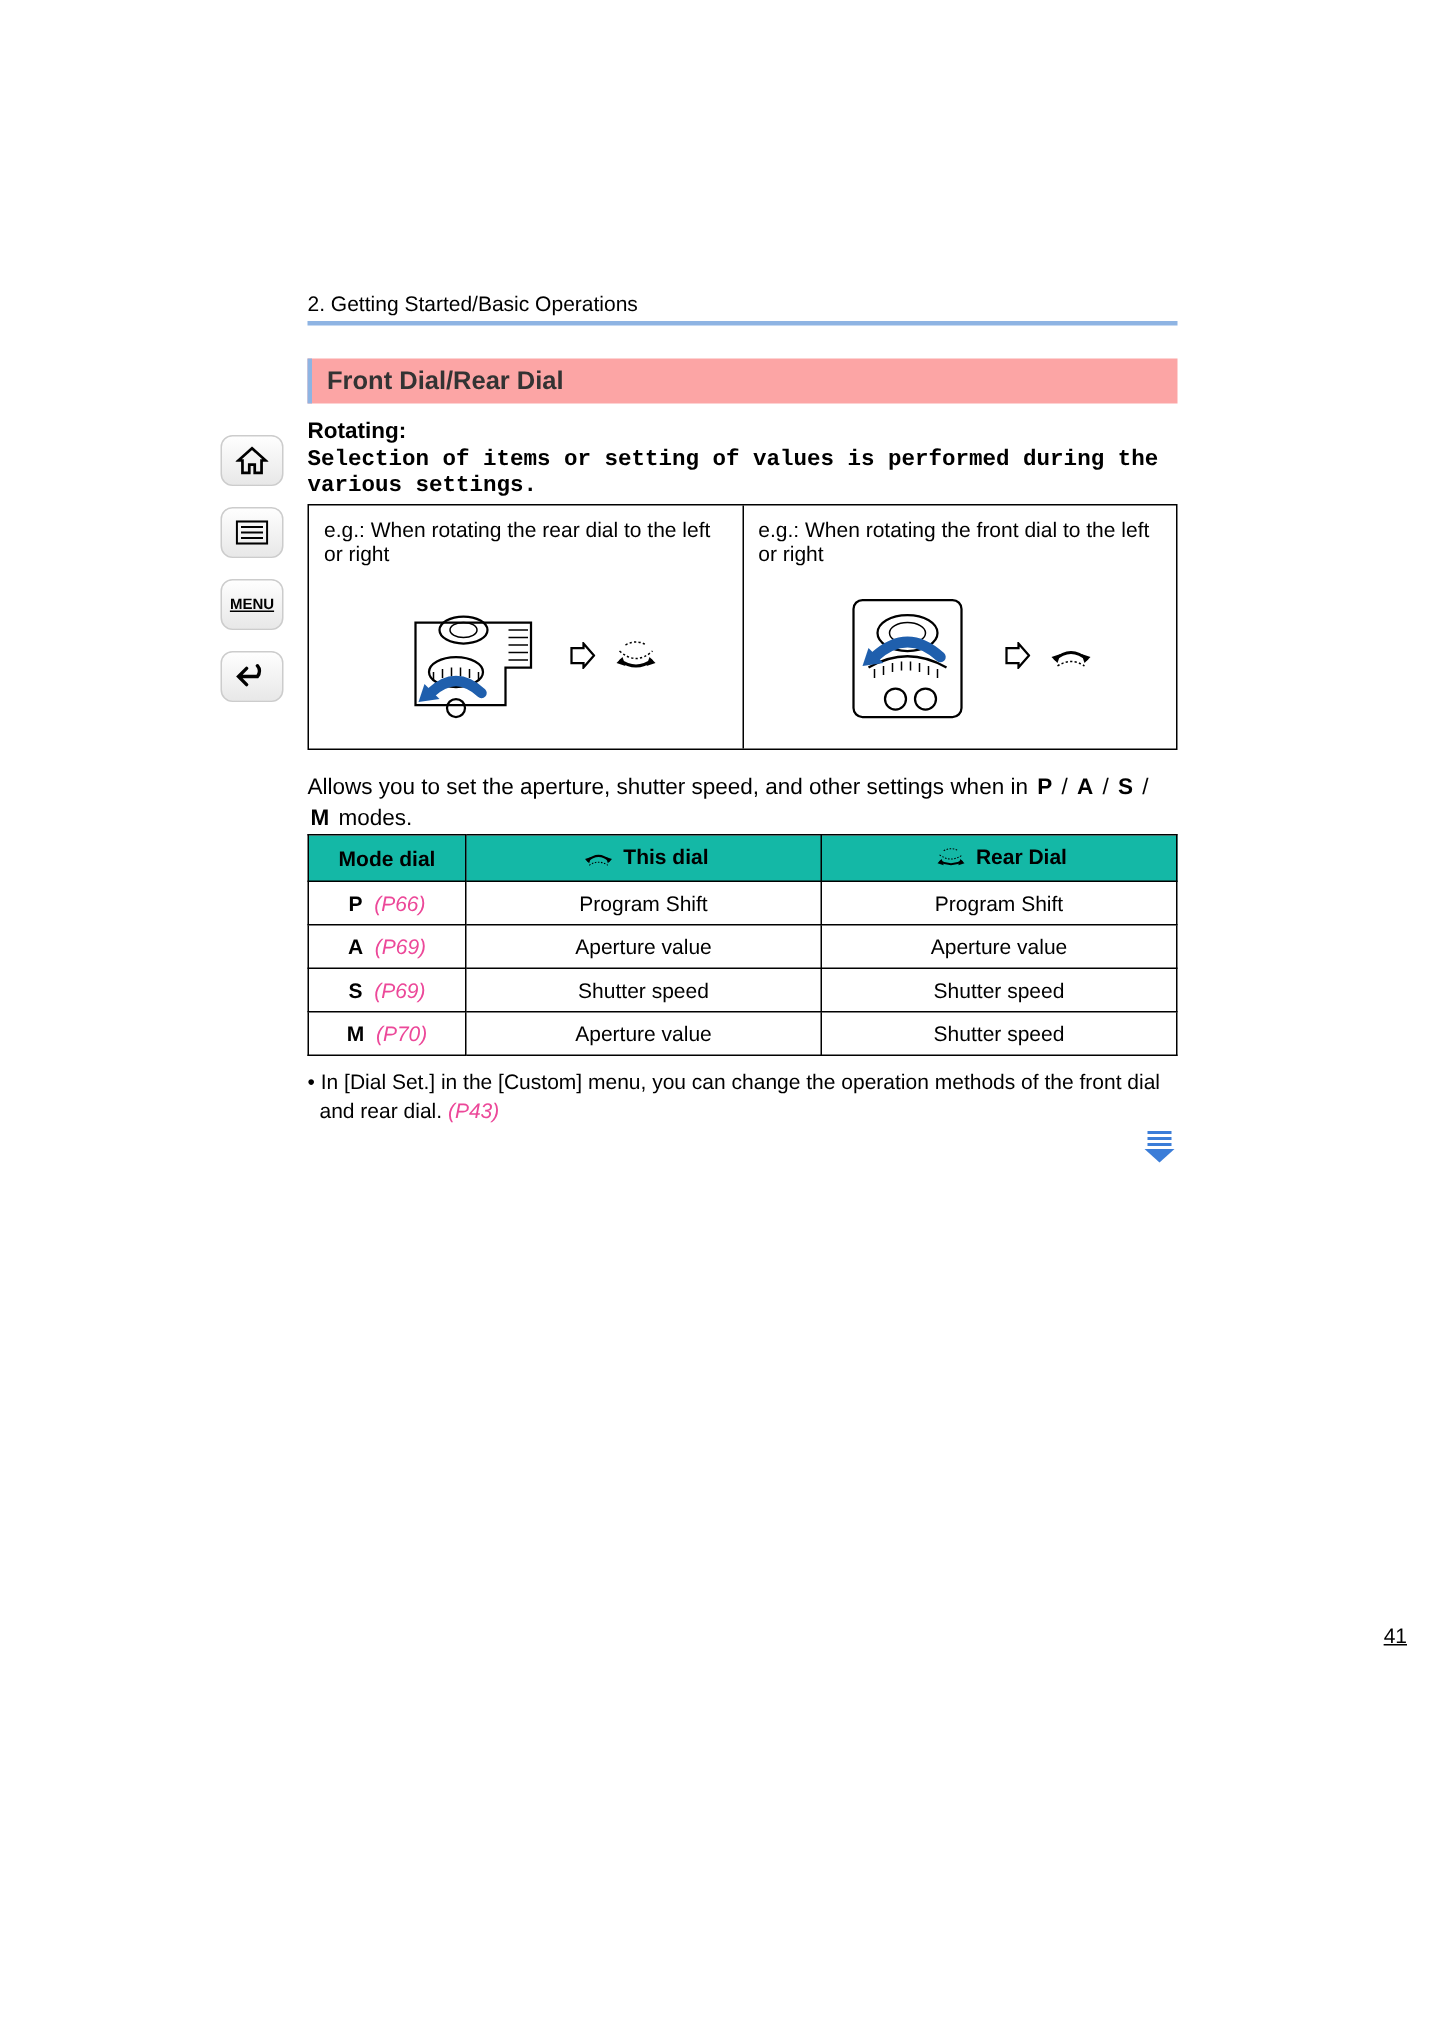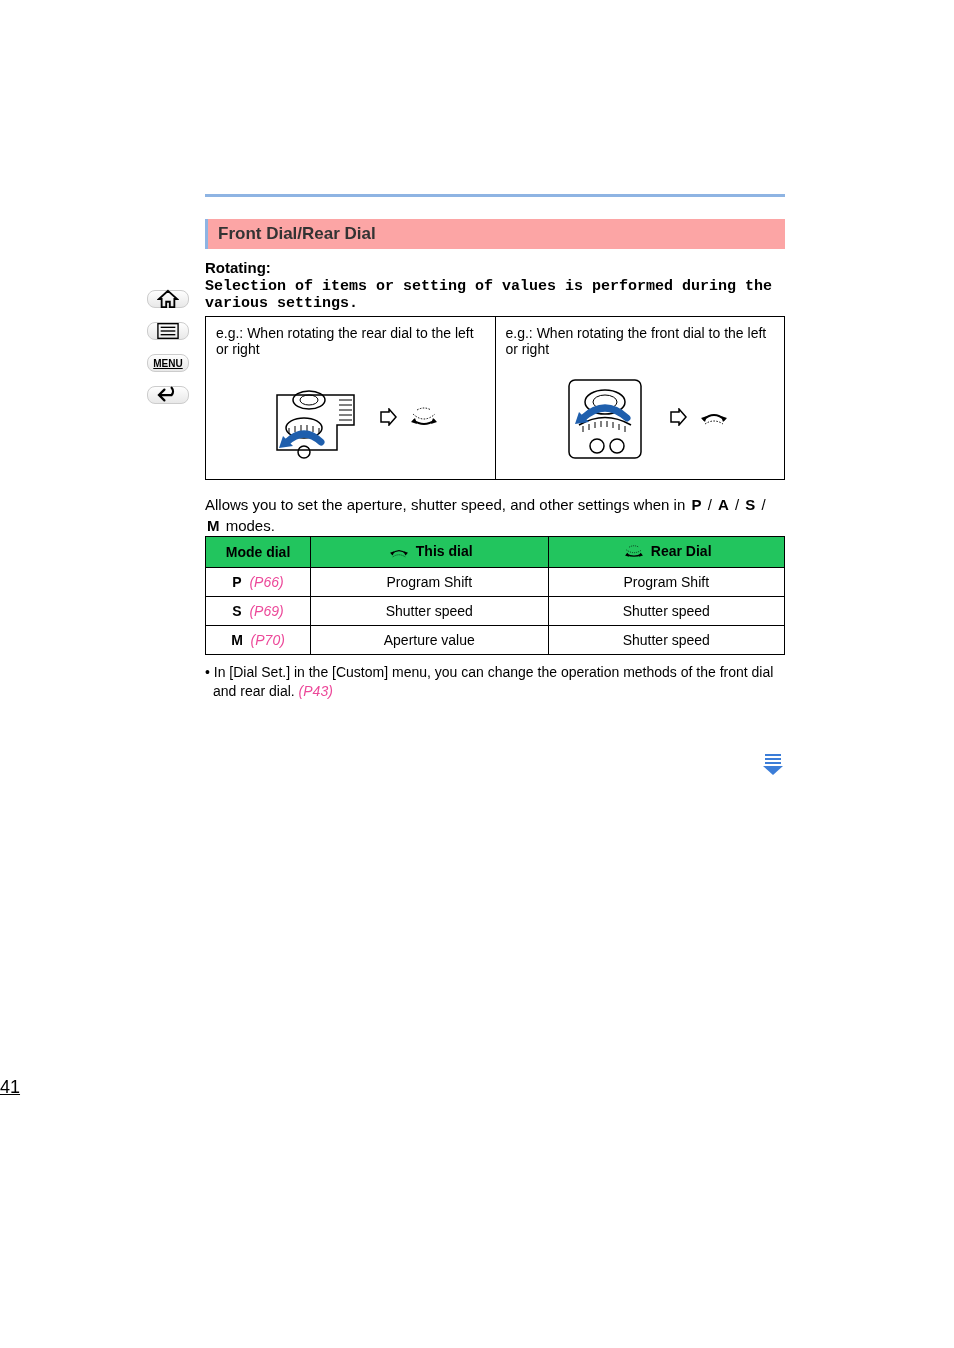--- a/index.html
+++ b/index.html
@@ -17,21 +17,21 @@
   left: 145px;
   top: 290px;
   width: 46px;
   display: flex;
   flex-direction: column;
   gap: 14px;
   align-items: center;
 }
 .sidebar-btn {
   width: 42px;
-  height: 18px;
+  height: 34px;
   background: linear-gradient(#fefefe, #e8e8e8);
   border: 1px solid #ccc;
   border-radius: 8px;
   display: flex;
   align-items: center;
   justify-content: center;
   cursor: pointer;
 }
 .main {
   position: absolute;
@@ -94,37 +94,37 @@
   width: 100%;
   border-collapse: collapse;
   font-size: 14px;
   margin-bottom: 8px;
 }
 table.modes th, table.modes td {
   border: 1px solid #000;
   padding: 6px 8px;
   text-align: center;
 }
-table.modes th { font-weight: bold; background: #22c55e; }
+table.modes th { font-weight: bold; background: #14b8a6; }
 table.modes td.mode-col { width: 105px; }
 .mode-letter { font-weight: bold; font-family: Arial; }
 .link { color: #ec4899; font-style: italic; }
 .footnote { font-size: 14px; padding-left: 8px; text-indent: -8px; line-height: 1.35; }
 .continue-arrow {
   position: absolute;
   right: 0;
   top: 560px;
 }
 .page-num {
   position: absolute;
   left: 0;
   right: 16px;
   bottom: 250px;
-  text-align: left;
-  font-size: 18px;
+  text-align: right;
+  font-size: 14px;
   text-decoration: underline;
 }
 .dial-icon { display:inline-block; vertical-align:middle; }
 </style>
 </head>
 <body>
 
 <div class="sidebar">
   <div class="sidebar-btn">
     <svg width="22" height="20" viewBox="0 0 24 22">
@@ -143,20 +143,21 @@
     <span style="font-size:10px; text-decoration:underline; font-weight:bold;">MENU</span>
   </div>
   <div class="sidebar-btn">
     <svg width="22" height="18" viewBox="0 0 24 20">
         <path d="M8 4 L2 10 L8 16 M2 10 L16 10 A6 6 0 0 0 16 2" fill="none" stroke="#000" stroke-width="2.5" stroke-linecap="round"></path>
       </svg>
   </div>
 </div>
 
 <div class="main">
+  <div class="breadcrumb">2. Getting Started/Basic Operations</div>
   <div class="hr-top"></div>
 
   <div class="section-title">Front Dial/Rear Dial</div>
 
   <div class="rotating">Rotating:</div>
   <div class="selection">Selection of items or setting of values is performed during the various settings.</div>
 
   <div class="diagram-row">
     <div class="diagram-cell">
       <div>e.g.: When rotating the rear dial to the left or right</div>
@@ -262,20 +263,25 @@
         </th>
       </tr>
     </thead>
     <tbody>
       <tr>
         <td class="mode-col"><span class="mode-letter">P</span>&nbsp;&nbsp;<a class="link">(P66)</a></td>
         <td>Program Shift</td>
         <td>Program Shift</td>
       </tr>
       <tr>
+        <td class="mode-col"><span class="mode-letter">A</span>&nbsp;&nbsp;<a class="link">(P69)</a></td>
+        <td>Aperture value</td>
+        <td>Aperture value</td>
+      </tr>
+      <tr>
         <td class="mode-col"><span class="mode-letter">S</span>&nbsp;&nbsp;<a class="link">(P69)</a></td>
         <td>Shutter speed</td>
         <td>Shutter speed</td>
       </tr>
       <tr>
         <td class="mode-col"><span class="mode-letter">M</span>&nbsp;&nbsp;<a class="link">(P70)</a></td>
         <td>Aperture value</td>
         <td>Shutter speed</td>
       </tr>
     </tbody>

